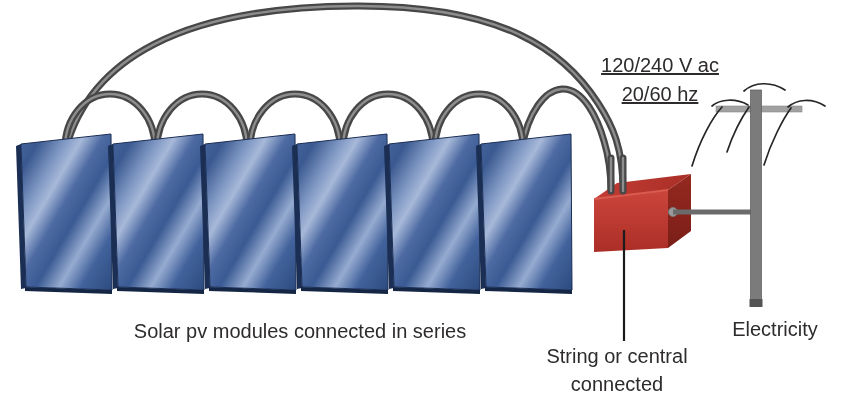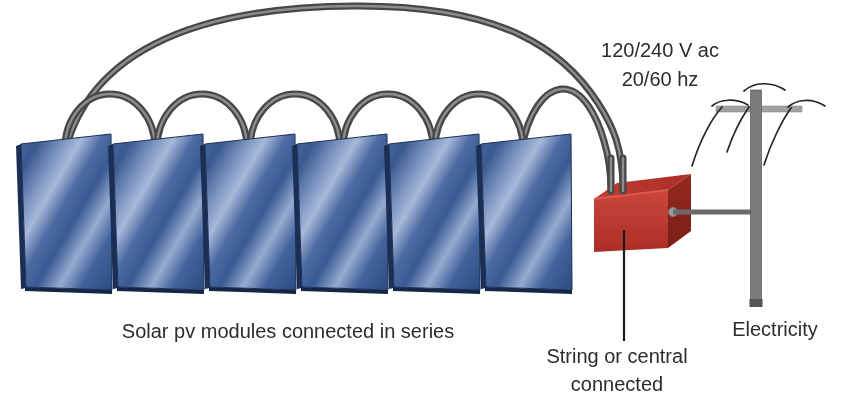--- a/index.html
+++ b/index.html
@@ -14,22 +14,22 @@
   #scene { position: absolute; left: 0; top: 0; }
   .label {
     position: absolute;
     text-align: center;
     color: #2e2b2c;
     font-size: 20px;
     line-height: 29px;
     white-space: nowrap;
   }
   .label div { white-space: nowrap; }
-  #voltage-label   { left: 545px; top: 36px;  width: 230px; }
-  #panels-caption  { left: 98px; top: 317px; width: 380px; font-size: 20px; }
+  #voltage-label   { left: 545px; top: 51px;  width: 230px; text-decoration: underline; }
+  #panels-caption  { left: 110px; top: 317px; width: 380px; font-size: 20px; }
   #inverter-label  { left: 517px; top: 342px; width: 200px; line-height: 28px; }
   #grid-label      { left: 700px; top: 315px; width: 150px; line-height: 29px; }
 
   .wire-dark  { fill: none; stroke: #474747; stroke-width: 7;   stroke-linecap: round; }
   .wire-light { fill: none; stroke: #8d8d8d; stroke-width: 2.4; stroke-linecap: round; }
   .thin-wire  { fill: none; stroke: #262626; stroke-width: 1.7; stroke-linecap: round; }
 </style>
 </head>
 <body>
 

